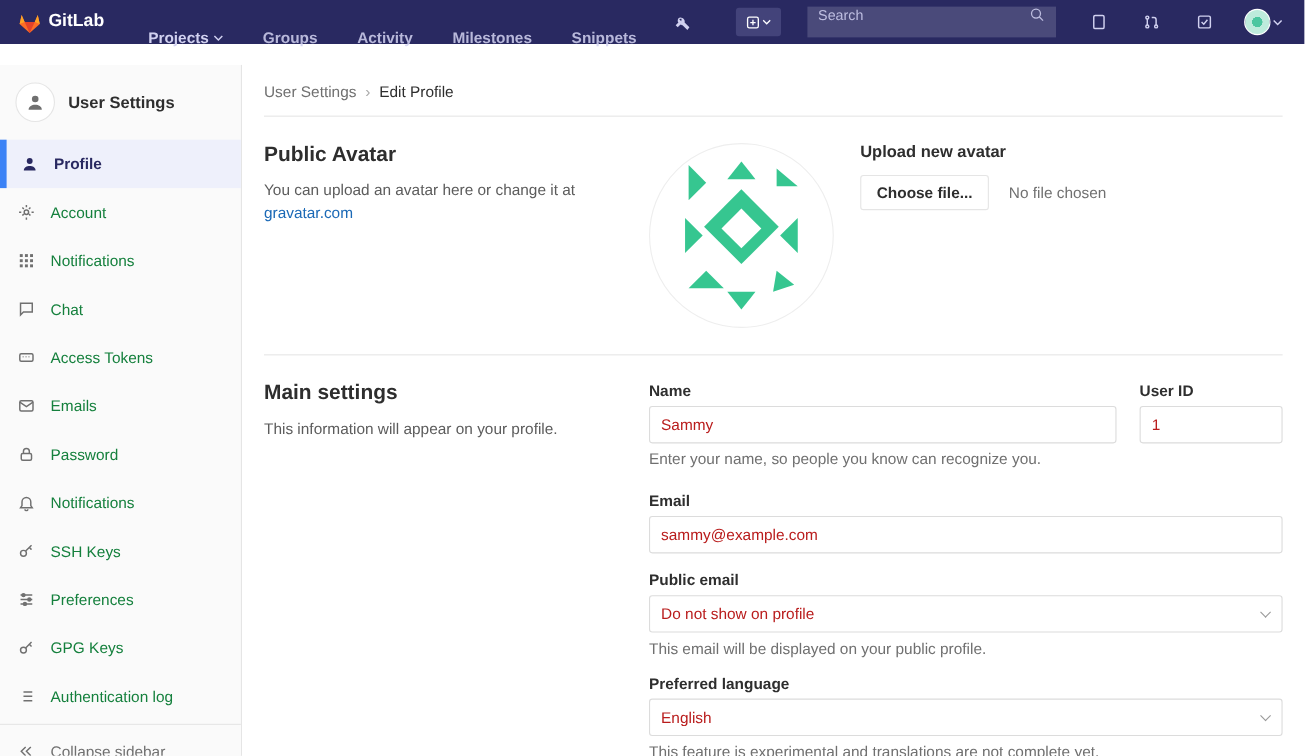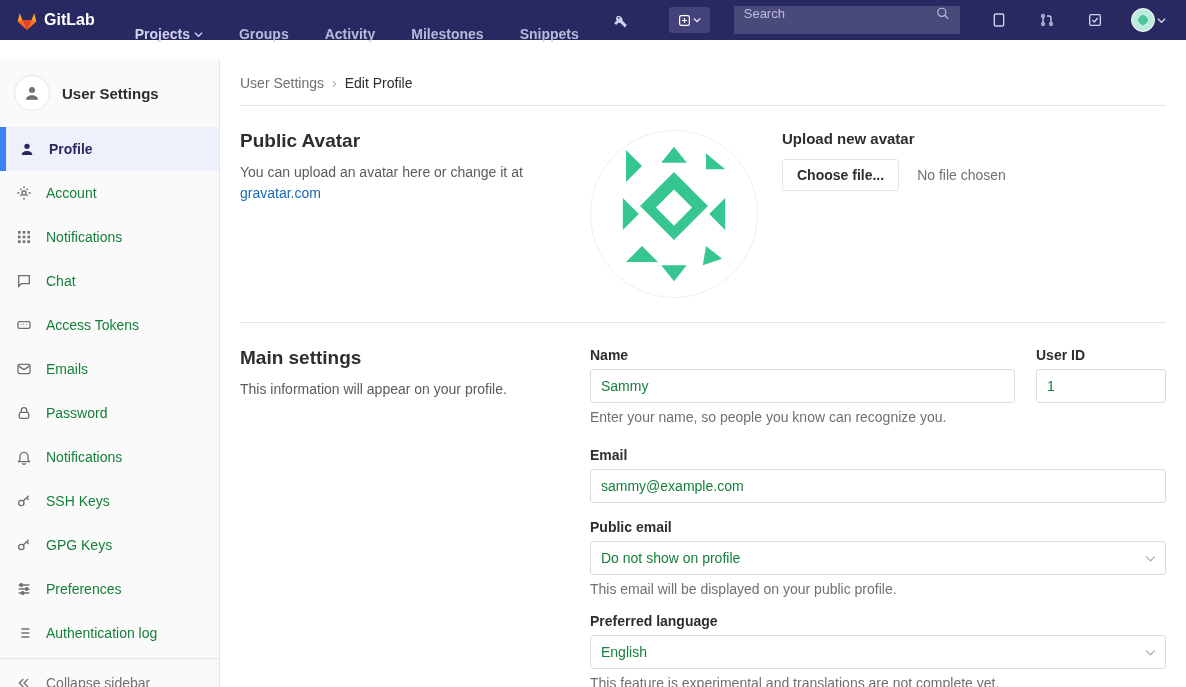--- a/index.html
+++ b/index.html
@@ -77,21 +77,21 @@
   .upload-box label.bold { font-weight:600; font-size:15px; display:block; margin-bottom:12px; color:#2e2e2e;}
   .file-row { display:flex; align-items:center; gap:18px; margin-bottom:14px;}
   .btn { background:#fff; border:1px solid #e5e5e5; border-radius:3px; padding: 7px 14px; font-size:14px; cursor:pointer; color:#2e2e2e;font-weight:bold; }
   .hint { color:#707070; font-size:14px; }
 
   .form-row { display:flex; gap:21px; margin-bottom:6px;}
   .field { flex:1; display:flex; flex-direction:column; margin-bottom:16px; }
   .field.small { flex: 0 0 130px; }
   .field label { font-weight:600; font-size:14px; margin-bottom:6px; color:#2e2e2e;}
   .field input, .field select {
-    border:1px solid #dcdcdc; border-radius:3px; padding: 8px 10px; font-size:14px; color:#15803d; background:#fff; outline:none; width:100%;
+    border:1px solid #dcdcdc; border-radius:3px; padding: 8px 10px; font-size:14px; color:#b91c1c; background:#fff; outline:none; width:100%;
     appearance:none;
   }
   .field .sel-wrap { position:relative; }
   .field .sel-wrap::after { content:""; position:absolute; right:12px; top:50%; width:6px; height:6px; border-right:1px solid #999; border-bottom:1px solid #999; transform: translateY(-70%) rotate(45deg); pointer-events:none;}
   .field .help { color:#707070; font-size:14px; margin-top:6px; }
 
   svg { display:block; }
 </style>
 </head>
 <body>
@@ -268,36 +268,36 @@
             <svg width="16" height="16" viewBox="0 0 24 24" fill="none" stroke="currentColor" stroke-width="2">
               <circle cx="8" cy="15" r="4"></circle>
               <path d="M11 12l8-8m-3 3l3 3"></path>
             </svg>
           </span>
         <span>SSH Keys</span>
       </li>
       <li>
         <span class="icon">
             <svg width="16" height="16" viewBox="0 0 24 24" fill="none" stroke="currentColor" stroke-width="2">
-              <circle cx="8" cy="15" r="4"></circle>
-              <path d="M11 12l8-8m-3 3l3 3"></path>
-            </svg>
-          </span>
-        <span>GPG Keys</span>
-      </li>
-      <li>
-        <span class="icon">
-            <svg width="16" height="16" viewBox="0 0 24 24" fill="none" stroke="currentColor" stroke-width="2">
               <path d="M4 6h16M4 12h16M4 18h16"></path>
               <circle cx="8" cy="6" r="2" fill="currentColor"></circle>
               <circle cx="16" cy="12" r="2" fill="currentColor"></circle>
               <circle cx="10" cy="18" r="2" fill="currentColor"></circle>
             </svg>
           </span>
         <span>Preferences</span>
+      </li>
+      <li>
+        <span class="icon">
+            <svg width="16" height="16" viewBox="0 0 24 24" fill="none" stroke="currentColor" stroke-width="2">
+              <circle cx="8" cy="15" r="4"></circle>
+              <path d="M11 12l8-8m-3 3l3 3"></path>
+            </svg>
+          </span>
+        <span>GPG Keys</span>
       </li>
       <li>
         <span class="icon">
             <svg width="16" height="16" viewBox="0 0 24 24" fill="none" stroke="currentColor" stroke-width="2">
               <path d="M8 6h12M8 12h12M8 18h12M4 6h0M4 12h0M4 18h0"></path>
             </svg>
           </span>
         <span>Authentication log</span>
       </li>
     </ul>

